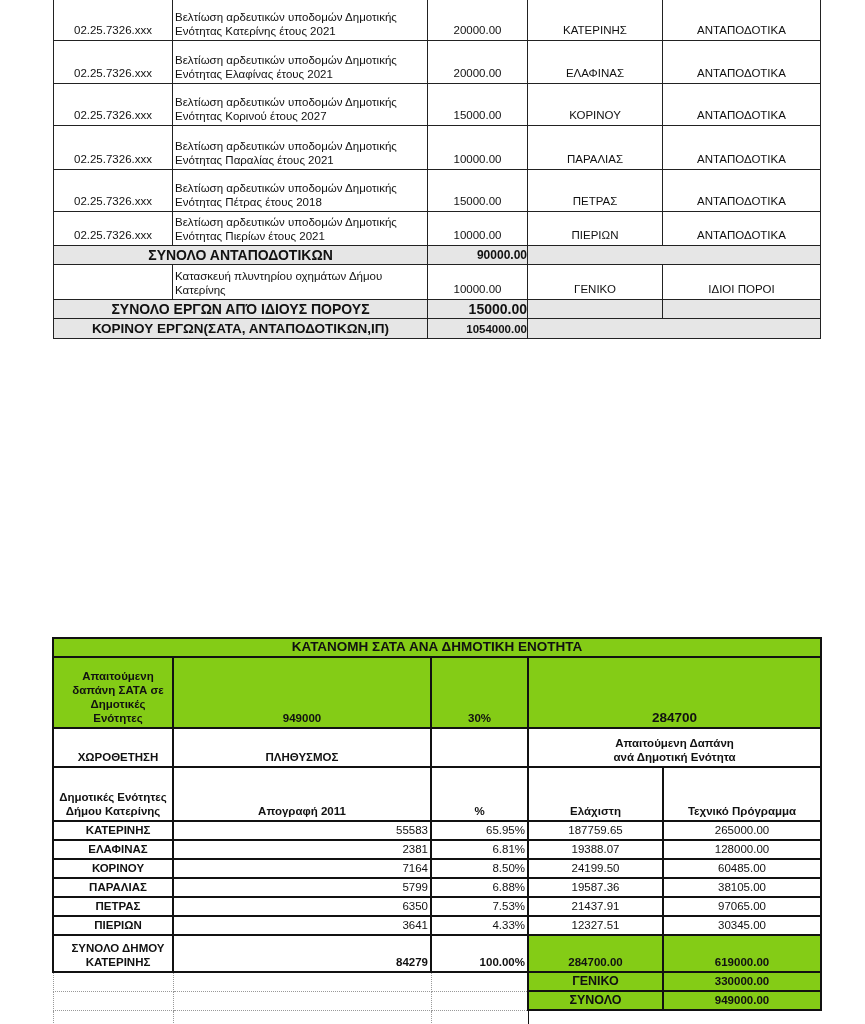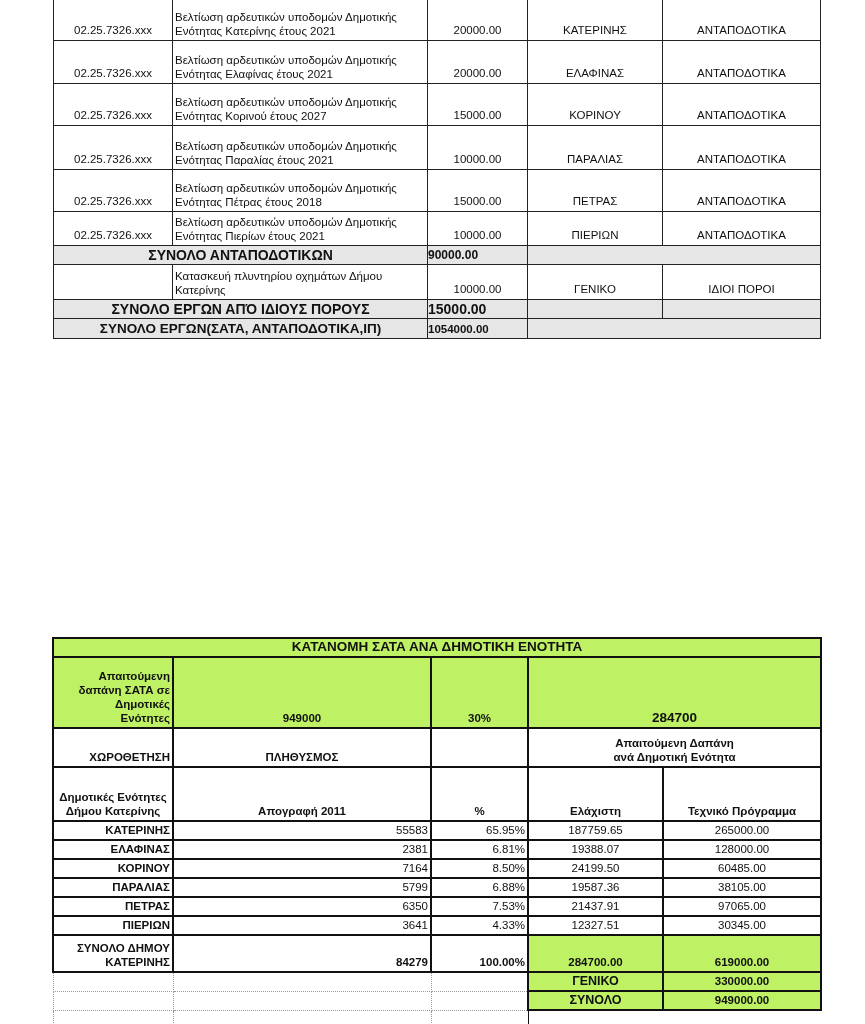--- a/index.html
+++ b/index.html
@@ -8,32 +8,32 @@
   table { border-collapse:collapse; table-layout:fixed; }
   
   #t1 { position:absolute; left:53px; top:-3px; width:767px; }
   #t1 td { border:1px solid #222; font-size:11.5px; padding:0 2px 2px 2px; vertical-align:bottom; line-height:14px; }
   #t1 td.code { text-align:center; padding-bottom:3px; }
   #t1 td.desc { text-align:left; }
   #t1 td.num { text-align:center; padding-bottom:3px; }
   #t1 td.ctr { text-align:center; padding-bottom:3px; }
   #t1 tr.total td { background:#e6e6e6; font-weight:bold; font-size:13px; vertical-align:middle; padding:0; }
   #t1 tr.total td.tlabel { text-align:center; font-size:14px; }
-  #t1 tr.total td.tnum { text-align:left; font-size:12px; }
+  #t1 tr.total td.tnum { text-align:right; font-size:12px; }
   #t1 tr.total td.tnum.big { font-size:14px; }
   #t1 tr.grand td.tlabel { font-size:13.5px; }
   #t1 tr.grand td.tnum { font-size:11.5px;margin-top:28px; }
   
   #t2 { position:absolute; left:52px; top:637px; width:768px; }
   #t2 td { border:2px solid #111; font-size:11.5px; padding:0 2px 2px 2px; vertical-align:bottom; line-height:14px; }
-  #t2 .gray { background:#bef264; }
+  #t2 .gray { background:#84cc16; }
   #t2 .b { font-weight:bold; }
   #t2 .c { text-align:center; }
   #t2 .r { text-align:right; }
-  #t2 .l { text-align:right;padding-left:12px; }
+  #t2 .l { text-align:center;padding-left:12px; }
   #t2 td.title { font-size:13.5px; text-align:center; vertical-align:middle; font-weight:bold; }
   #t2 td.dotted { border:1px dotted #999; }
   #t2 td.nob { border:none; }
   #t2 td.big { font-size:13.5px; }
 </style>
 </head>
 <body>
 
 <table id="t1">
   <colgroup>
@@ -101,21 +101,21 @@
       <td class="ctr">ΓΕΝΙΚΟ</td>
       <td class="ctr">ΙΔΙΟΙ ΠΟΡΟΙ</td>
     </tr>
     <tr class="total" style="height:19px">
       <td colspan="2" class="tlabel">ΣΥΝΟΛΟ ΕΡΓΩΝ ΑΠΌ ΙΔΙΟΥΣ ΠΟΡΟΥΣ</td>
       <td class="tnum big">15000.00</td>
       <td></td>
       <td></td>
     </tr>
     <tr class="total grand" style="height:20px">
-      <td colspan="2" class="tlabel">ΣΥΝΟΛΟ ΕΡΓΩΝ(ΣΑΤΑ, ΑΝΤΑΠΟΔΟΤΙΚΑ,ΙΠ)</td>
+      <td colspan="2" class="tlabel">ΚΟΡΙΝΟΥ ΕΡΓΩΝ(ΣΑΤΑ, ΑΝΤΑΠΟΔΟΤΙΚΩΝ,ΙΠ)</td>
       <td class="tnum">1054000.00</td>
       <td colspan="2"></td>
     </tr>
   </tbody>
 </table>
 
 <table id="t2">
   <colgroup>
     <col style="width:120px">
       <col style="width:258px">

